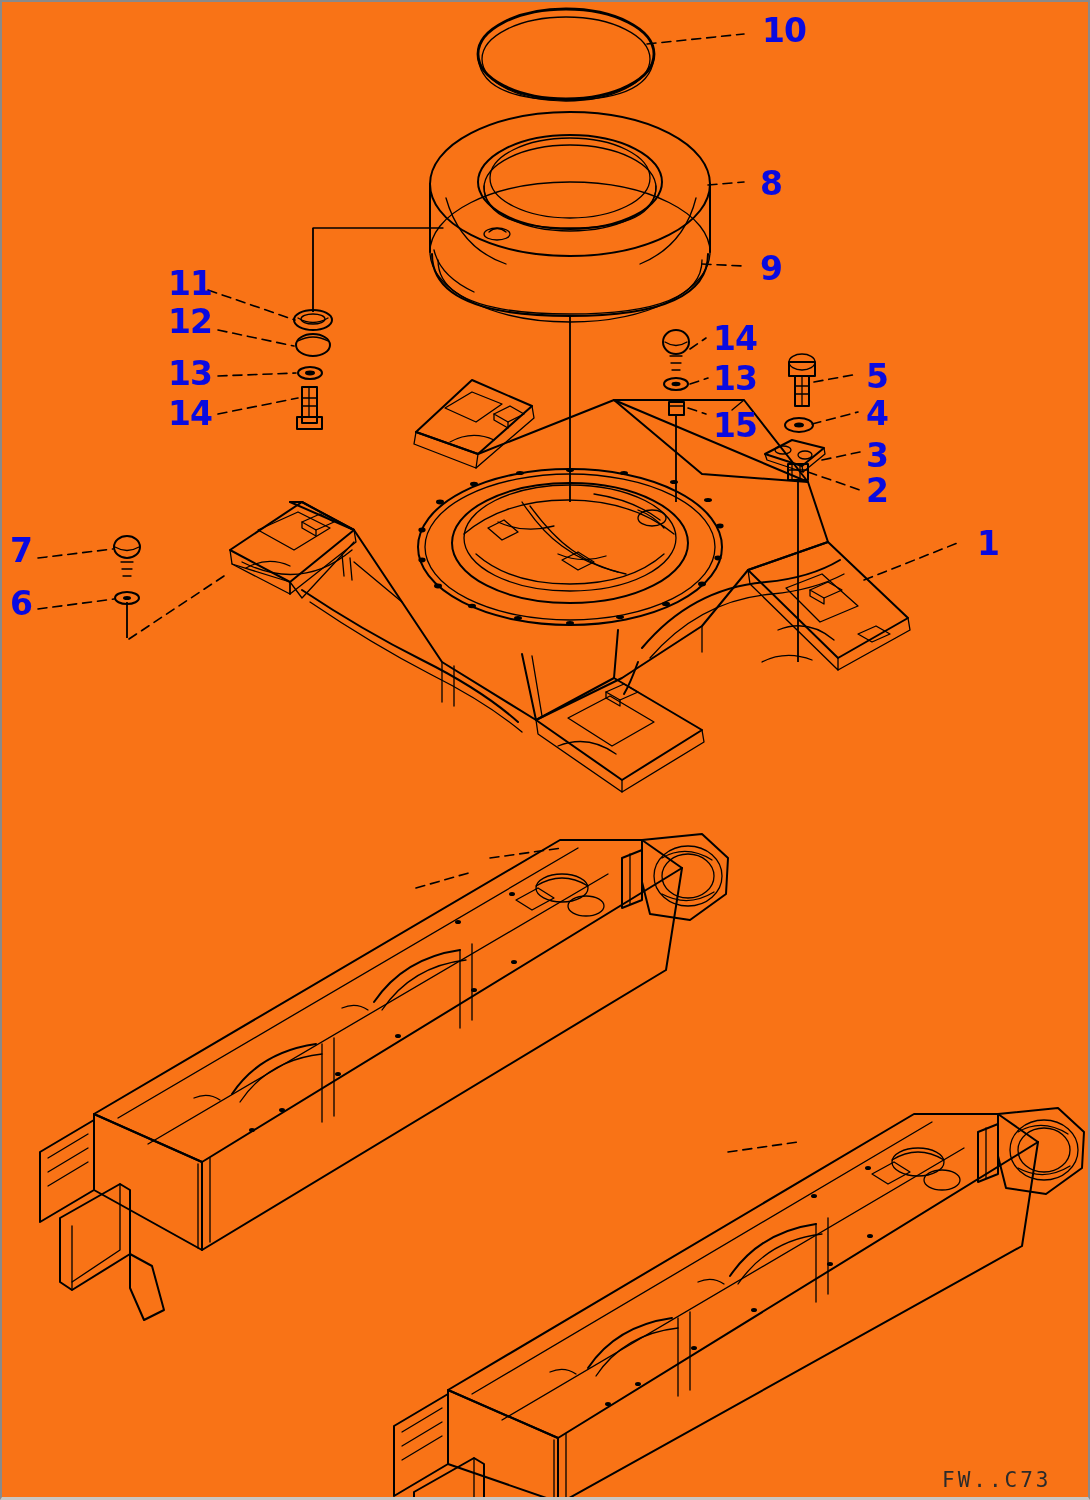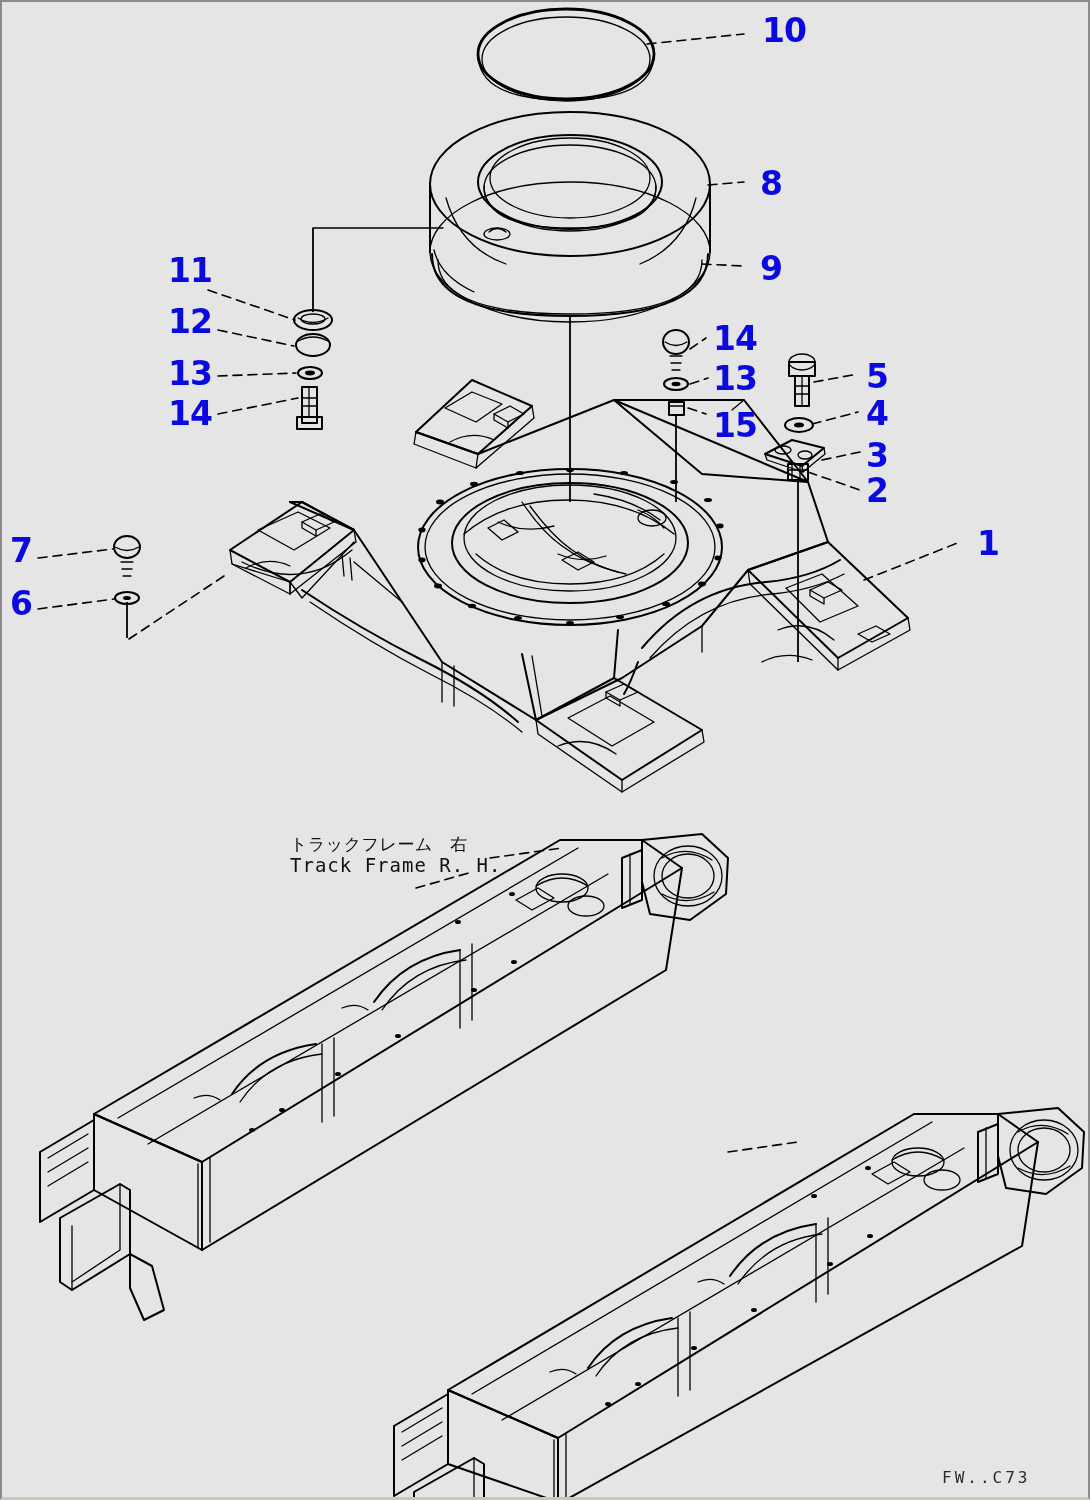--- a/index.html
+++ b/index.html
@@ -8,21 +8,21 @@
     padding: 0;
     background: #ffffff;
   }
   body {
     font-family: "Liberation Sans", sans-serif;
   }
   #page {
     position: relative;
     width: 1090px;
     height: 1500px;
-    background: #e5e5e5;
+    background: #f97316;
     border-left: 2px solid #8a8a8a;
     border-right: 2px solid #8a8a8a;
     border-top: 2px solid #8a8a8a;
     border-bottom: 3px solid #c9c6c2;
     box-sizing: border-box;
     overflow: hidden;
   }
   #artboard {
     position: absolute;
     left: 0; top: 0;
@@ -50,21 +50,21 @@
     letter-spacing: 0.5px;
   }
   .jplabel .en {
     font-size: 19px;
     letter-spacing: 1px;
   }
   .corner-code {
     position: absolute;
     color: #2b2b2b;
     font-family: "DejaVu Sans Mono", monospace;
-    font-size: 16px;
+    font-size: 21px;
     letter-spacing: 3px;
     white-space: nowrap;
   }
 </style>
 </head>
 <body>
 
 <div id="page">
 
   <svg id="artboard" viewBox="0 0 1090 1500" xmlns="http://www.w3.org/2000/svg">
@@ -476,37 +476,33 @@
 
       <path class="dash" d="M726,1150 L796,1140"></path>
     </g>
 
   </svg>
 
   <div>
     <span class="callout" style="left:760px; top:12px;">10</span>
     <span class="callout" style="left:758px; top:165px;">8</span>
     <span class="callout" style="left:758px; top:250px;">9</span>
-    <span class="callout" style="left:166px; top:252px;">11</span>
+    <span class="callout" style="left:166px; top:265px;">11</span>
     <span class="callout" style="left:166px; top:303px;">12</span>
     <span class="callout" style="left:166px; top:355px;">13</span>
     <span class="callout" style="left:166px; top:395px;">14</span>
     <span class="callout" style="left:711px; top:320px;">14</span>
     <span class="callout" style="left:711px; top:360px;">13</span>
     <span class="callout" style="left:711px; top:407px;">15</span>
     <span class="callout" style="left:864px; top:358px;">5</span>
     <span class="callout" style="left:864px; top:395px;">4</span>
     <span class="callout" style="left:864px; top:437px;">3</span>
     <span class="callout" style="left:864px; top:472px;">2</span>
     <span class="callout" style="left:8px;   top:532px;">7</span>
     <span class="callout" style="left:8px;   top:585px;">6</span>
     <span class="callout" style="left:975px; top:525px;">1</span>
   </div>
 
-  <div class="jplabel" style="left:288px; top:832px;">
-    <div>トラックフレーム　右</div>
-    <div class="en">Track Frame R. H.</div>
-  </div>
 
 
   <div class="corner-code" style="left:940px; top:1466px;">FW..C73</div>
 
 </div>
 
 </body></html>

